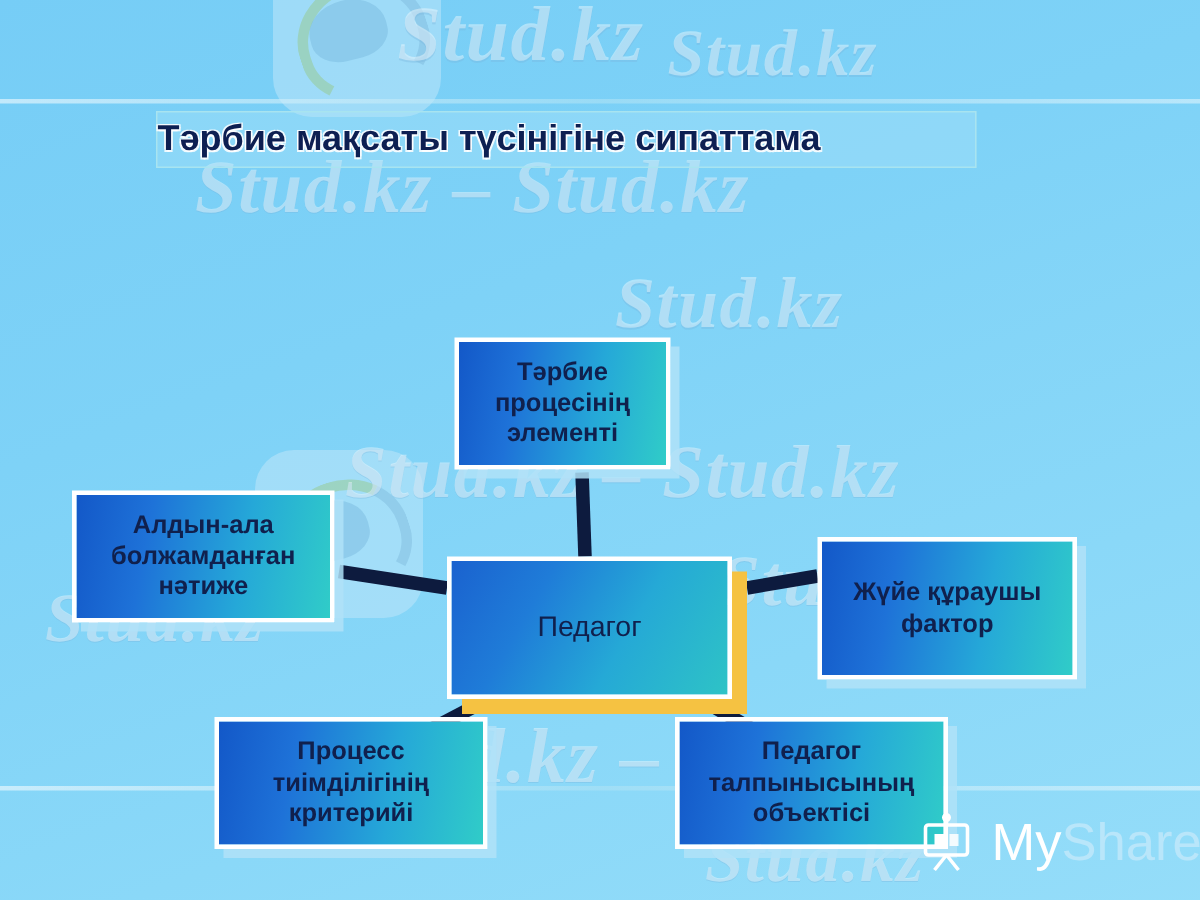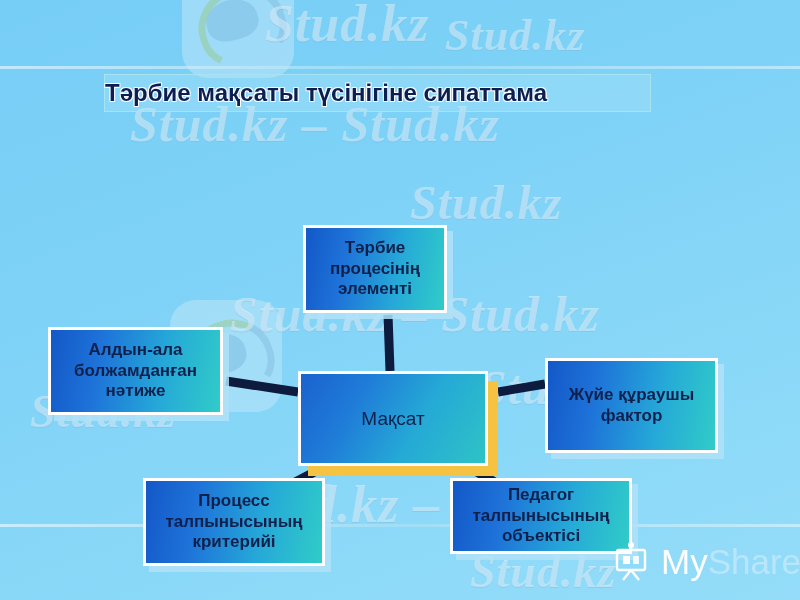--- a/index.html
+++ b/index.html
@@ -146,21 +146,21 @@
     line-height: 1.22;
     background: linear-gradient(100deg, #1358c8 0%, #1e72d8 28%, #25a8d8 65%, #30ccc8 100%);
     box-shadow: 6px 6px 0 rgba(176,226,248,0.85);
   }
   .node .lbl { display: block; padding: 0 6px; }
 
   #node-top    { left: 303px; top: 225px; width: 144px; height: 88px; font-size: 17px; }
   #node-left   { left: 48px;  top: 327px; width: 175px; height: 88px; font-size: 17px; }
   #node-right  { left: 545px; top: 322px; width: 173px; height: 95px; font-size: 17px; margin-top: 36px; }
   #node-bl     { left: 143px; top: 478px; width: 182px; height: 88px; font-size: 17px; }
-  #node-br     { left: 450px; top: 478px; width: 182px; height: 76px; font-size: 17px; }
+  #node-br     { left: 450px; top: 478px; width: 182px; height: 88px; font-size: 17px; }
 
   #node-center {
     left: 298px; top: 371px; width: 190px; height: 95px;
     font-size: 19px; font-weight: normal;
     background: linear-gradient(120deg, #1a62cf 0%, #1f7cd8 30%, #25a9d6 62%, #2ec3c6 100%);
     box-shadow: 10px 10px 0 #f5c242;
   }
 
   
   #myshared {
@@ -229,29 +229,29 @@
 
   <div class="node" id="node-left">
     <span class="lbl">Алдын-ала болжамданған нәтиже</span>
   </div>
 
   <div class="node" id="node-right">
     <span class="lbl">Жүйе құраушы фактор</span>
   </div>
 
   <div class="node" id="node-bl">
-    <span class="lbl">Процесс талпынысының критерийі</span>
+    <span class="lbl">Процесс тиімділігінің критерийі</span>
   </div>
 
   <div class="node" id="node-br">
     <span class="lbl">Педагог талпынысының объектісі</span>
   </div>
 
   <div class="node" id="node-center">
-    <span class="lbl">Мақсат</span>
+    <span class="lbl">Педагог</span>
   </div>
 
   <div id="myshared">
     <div id="myshared-icon">
       <svg viewBox="0 0 40 40" width="40" height="40" xmlns="http://www.w3.org/2000/svg">
         <rect x="6" y="8" width="28" height="20" rx="2" fill="none" stroke="#ffffff" stroke-width="2.4"></rect>
         <line x1="20" y1="4" x2="20" y2="8" stroke="#ffffff" stroke-width="2.4"></line>
         <circle cx="20" cy="3" r="2" fill="none" stroke="#ffffff" stroke-width="2"></circle>
         <line x1="20" y1="28" x2="12" y2="38" stroke="#ffffff" stroke-width="2.4"></line>
         <line x1="20" y1="28" x2="28" y2="38" stroke="#ffffff" stroke-width="2.4"></line>

